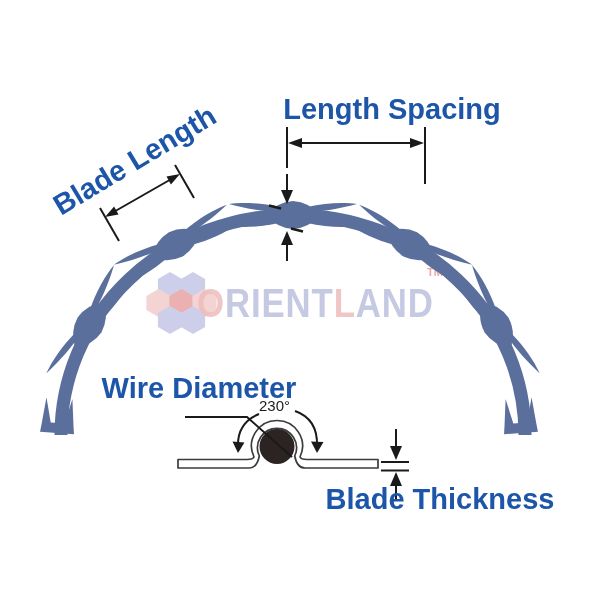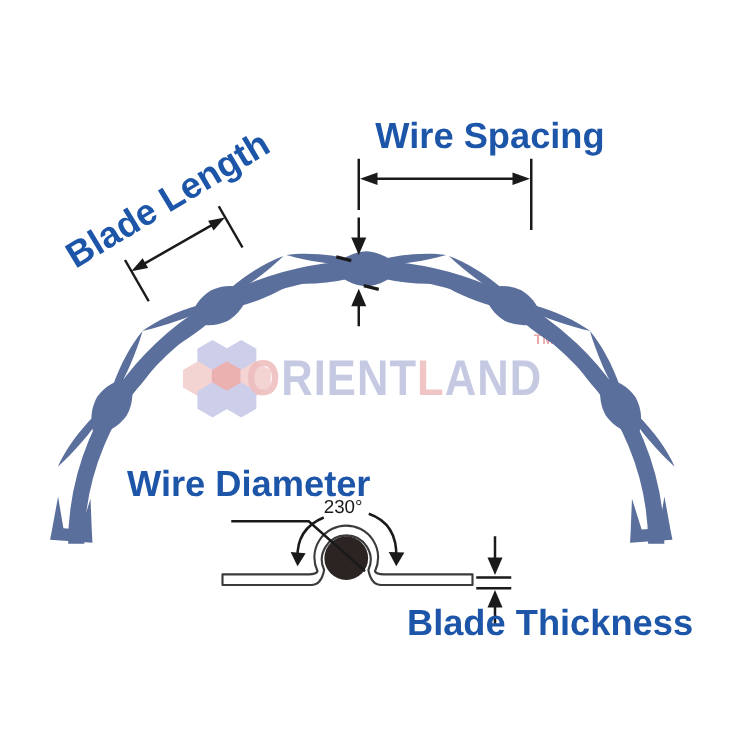--- a/index.html
+++ b/index.html
@@ -142,19 +142,19 @@
     <g stroke="#1a1a1a" stroke-width="2" fill="#1a1a1a">
       <line x1="381" y1="462" x2="409" y2="462"></line>
       <line x1="381" y1="470.5" x2="409" y2="470.5"></line>
       <line x1="396" y1="429" x2="396" y2="448"></line>
       <polygon points="396,460 390,446 402,446" stroke="none"></polygon>
       <line x1="396" y1="499" x2="396" y2="485"></line>
       <polygon points="396,472 390,486 402,486" stroke="none"></polygon>
     </g>
   </svg>
 
-  <div class="lbl lbl-center" style="left:392px;top:94px">Wire Spacing</div>
+  <div class="lbl lbl-center" style="left:392px;top:94px">Length Spacing</div>
   <div class="lbl" id="lbl-blade-length">Blade Length</div>
   <div class="lbl lbl-center" style="left:440px;top:484px">Blade Thickness</div>
   <div class="lbl lbl-center" style="left:199px;top:373px">Wire Diameter</div>
   <div id="lbl-angle">230°</div>
 
 </div>
 
 </body></html>

